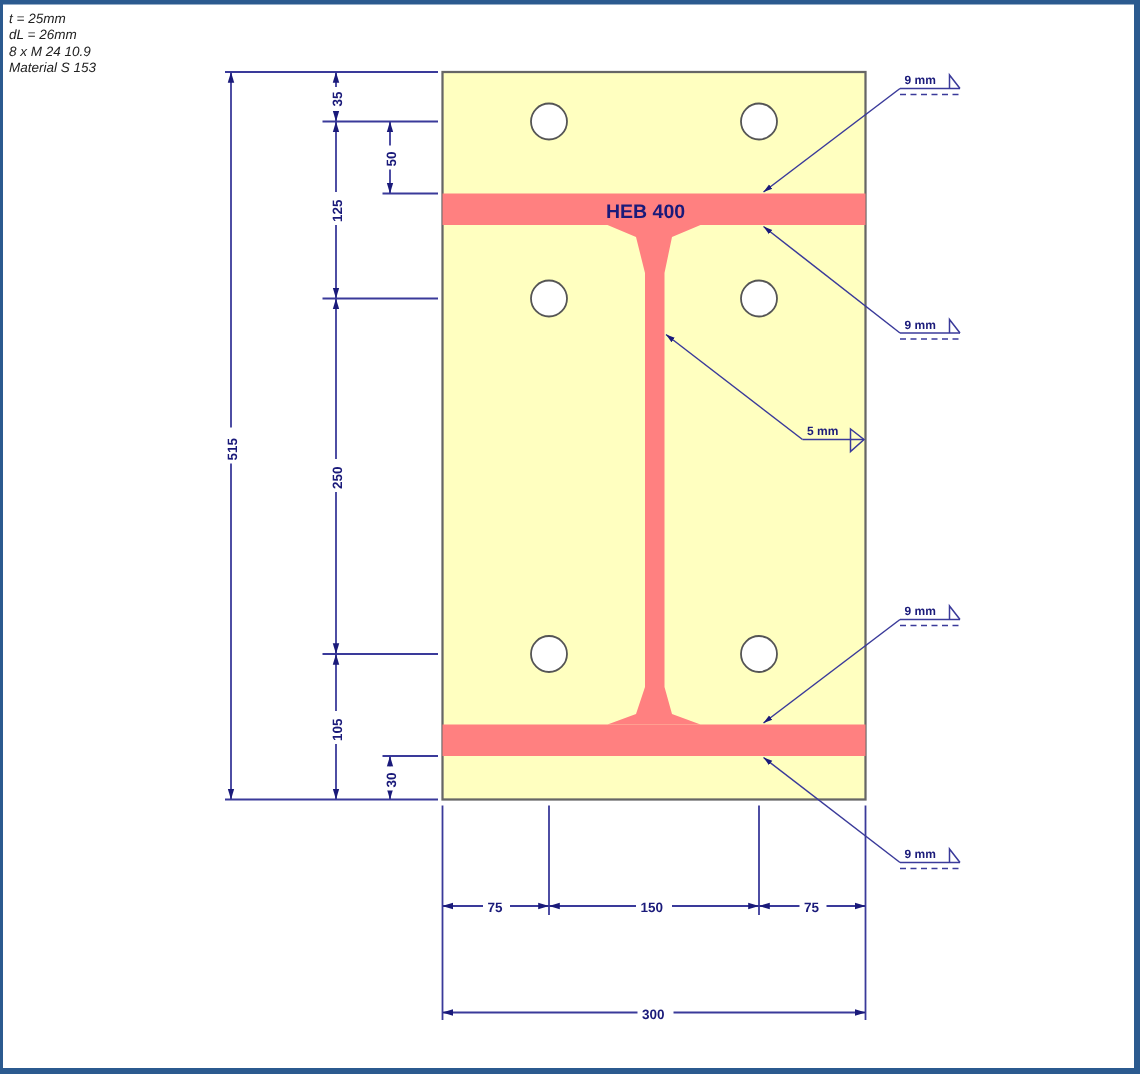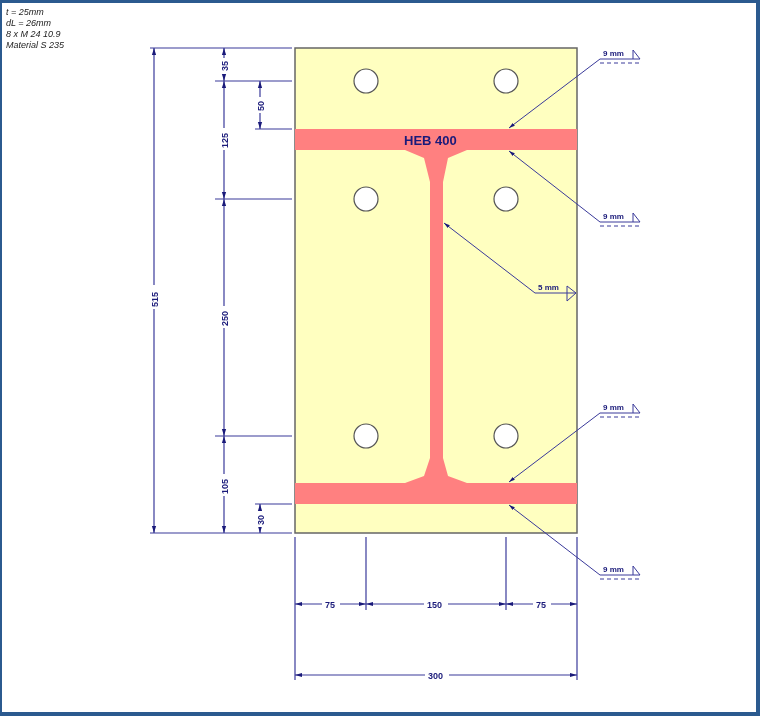--- a/index.html
+++ b/index.html
@@ -15,21 +15,21 @@
 </style>
 </head>
 <body>
 
 <div class="frame"></div>
 
 <div class="info">
   <div>t = 25mm</div>
   <div>dL = 26mm</div>
   <div>8 x M 24 10.9</div>
-  <div>Material S 235</div>
+  <div>Material S 153</div>
 </div>
 
 <svg width="760" height="716" viewBox="0 0 760 716">
   <defs>
     <marker id="arr" viewBox="0 0 10 10" refX="10" refY="5" markerWidth="6" markerHeight="6" orient="auto-start-reverse">
       <path d="M0,2 L10,5 L0,8 z" fill="#1a1a7a"></path>
     </marker>
   </defs>
 
   <rect x="295" y="48" width="282" height="485" fill="#ffffc0" stroke="#666" stroke-width="1.5"></rect>

